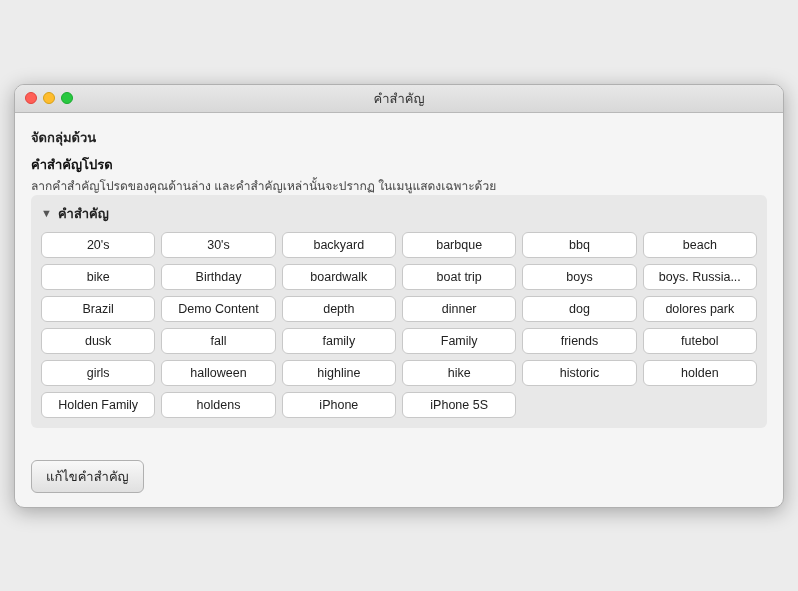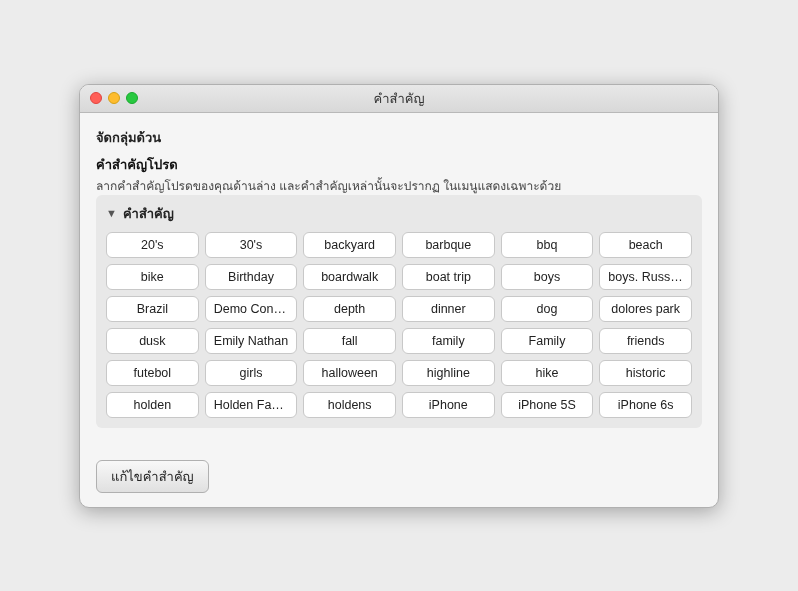--- a/index.html
+++ b/index.html
@@ -7,21 +7,21 @@
       font-family: -apple-system, "Helvetica Neue", Arial, sans-serif;
       background: #ececec;
       display: flex;
       justify-content: center;
       align-items: center;
       width: 798px;
       height: 591px;
       overflow: hidden;
     }
     .window {
-      width: 640px;
+      width: 770px;
       background: #f5f5f5;
       border-radius: 10px;
       box-shadow: 0 4px 20px rgba(0,0,0,0.3);
       overflow: hidden;
       border: 1px solid #b0b0b0;
     }
     .titlebar {
       background: linear-gradient(180deg, #e8e8e8 0%, #d8d8d8 100%);
       height: 28px;
       display: flex;
@@ -160,36 +160,34 @@
           <div class="keyword-tag">boat trip</div>
           <div class="keyword-tag">boys</div>
           <div class="keyword-tag">boys. Russia...</div>
           <div class="keyword-tag">Brazil</div>
           <div class="keyword-tag">Demo Content</div>
           <div class="keyword-tag">depth</div>
           <div class="keyword-tag">dinner</div>
           <div class="keyword-tag">dog</div>
           <div class="keyword-tag">dolores park</div>
           <div class="keyword-tag">dusk</div>
-          <div class="keyword-tag">Emily Nathan</div>
           <div class="keyword-tag">fall</div>
           <div class="keyword-tag">family</div>
           <div class="keyword-tag">Family</div>
           <div class="keyword-tag">friends</div>
           <div class="keyword-tag">futebol</div>
           <div class="keyword-tag">girls</div>
           <div class="keyword-tag">halloween</div>
           <div class="keyword-tag">highline</div>
           <div class="keyword-tag">hike</div>
           <div class="keyword-tag">historic</div>
           <div class="keyword-tag">holden</div>
           <div class="keyword-tag">Holden Family</div>
           <div class="keyword-tag">holdens</div>
           <div class="keyword-tag">iPhone</div>
           <div class="keyword-tag">iPhone 5S</div>
-          <div class="keyword-tag">iPhone 6s</div>
         </div>
     </div>
   </div>
   <div class="footer">
     <button class="edit-btn">แก้ไขคำสำคัญ</button>
   </div>
 </div>
 
 </body></html>

